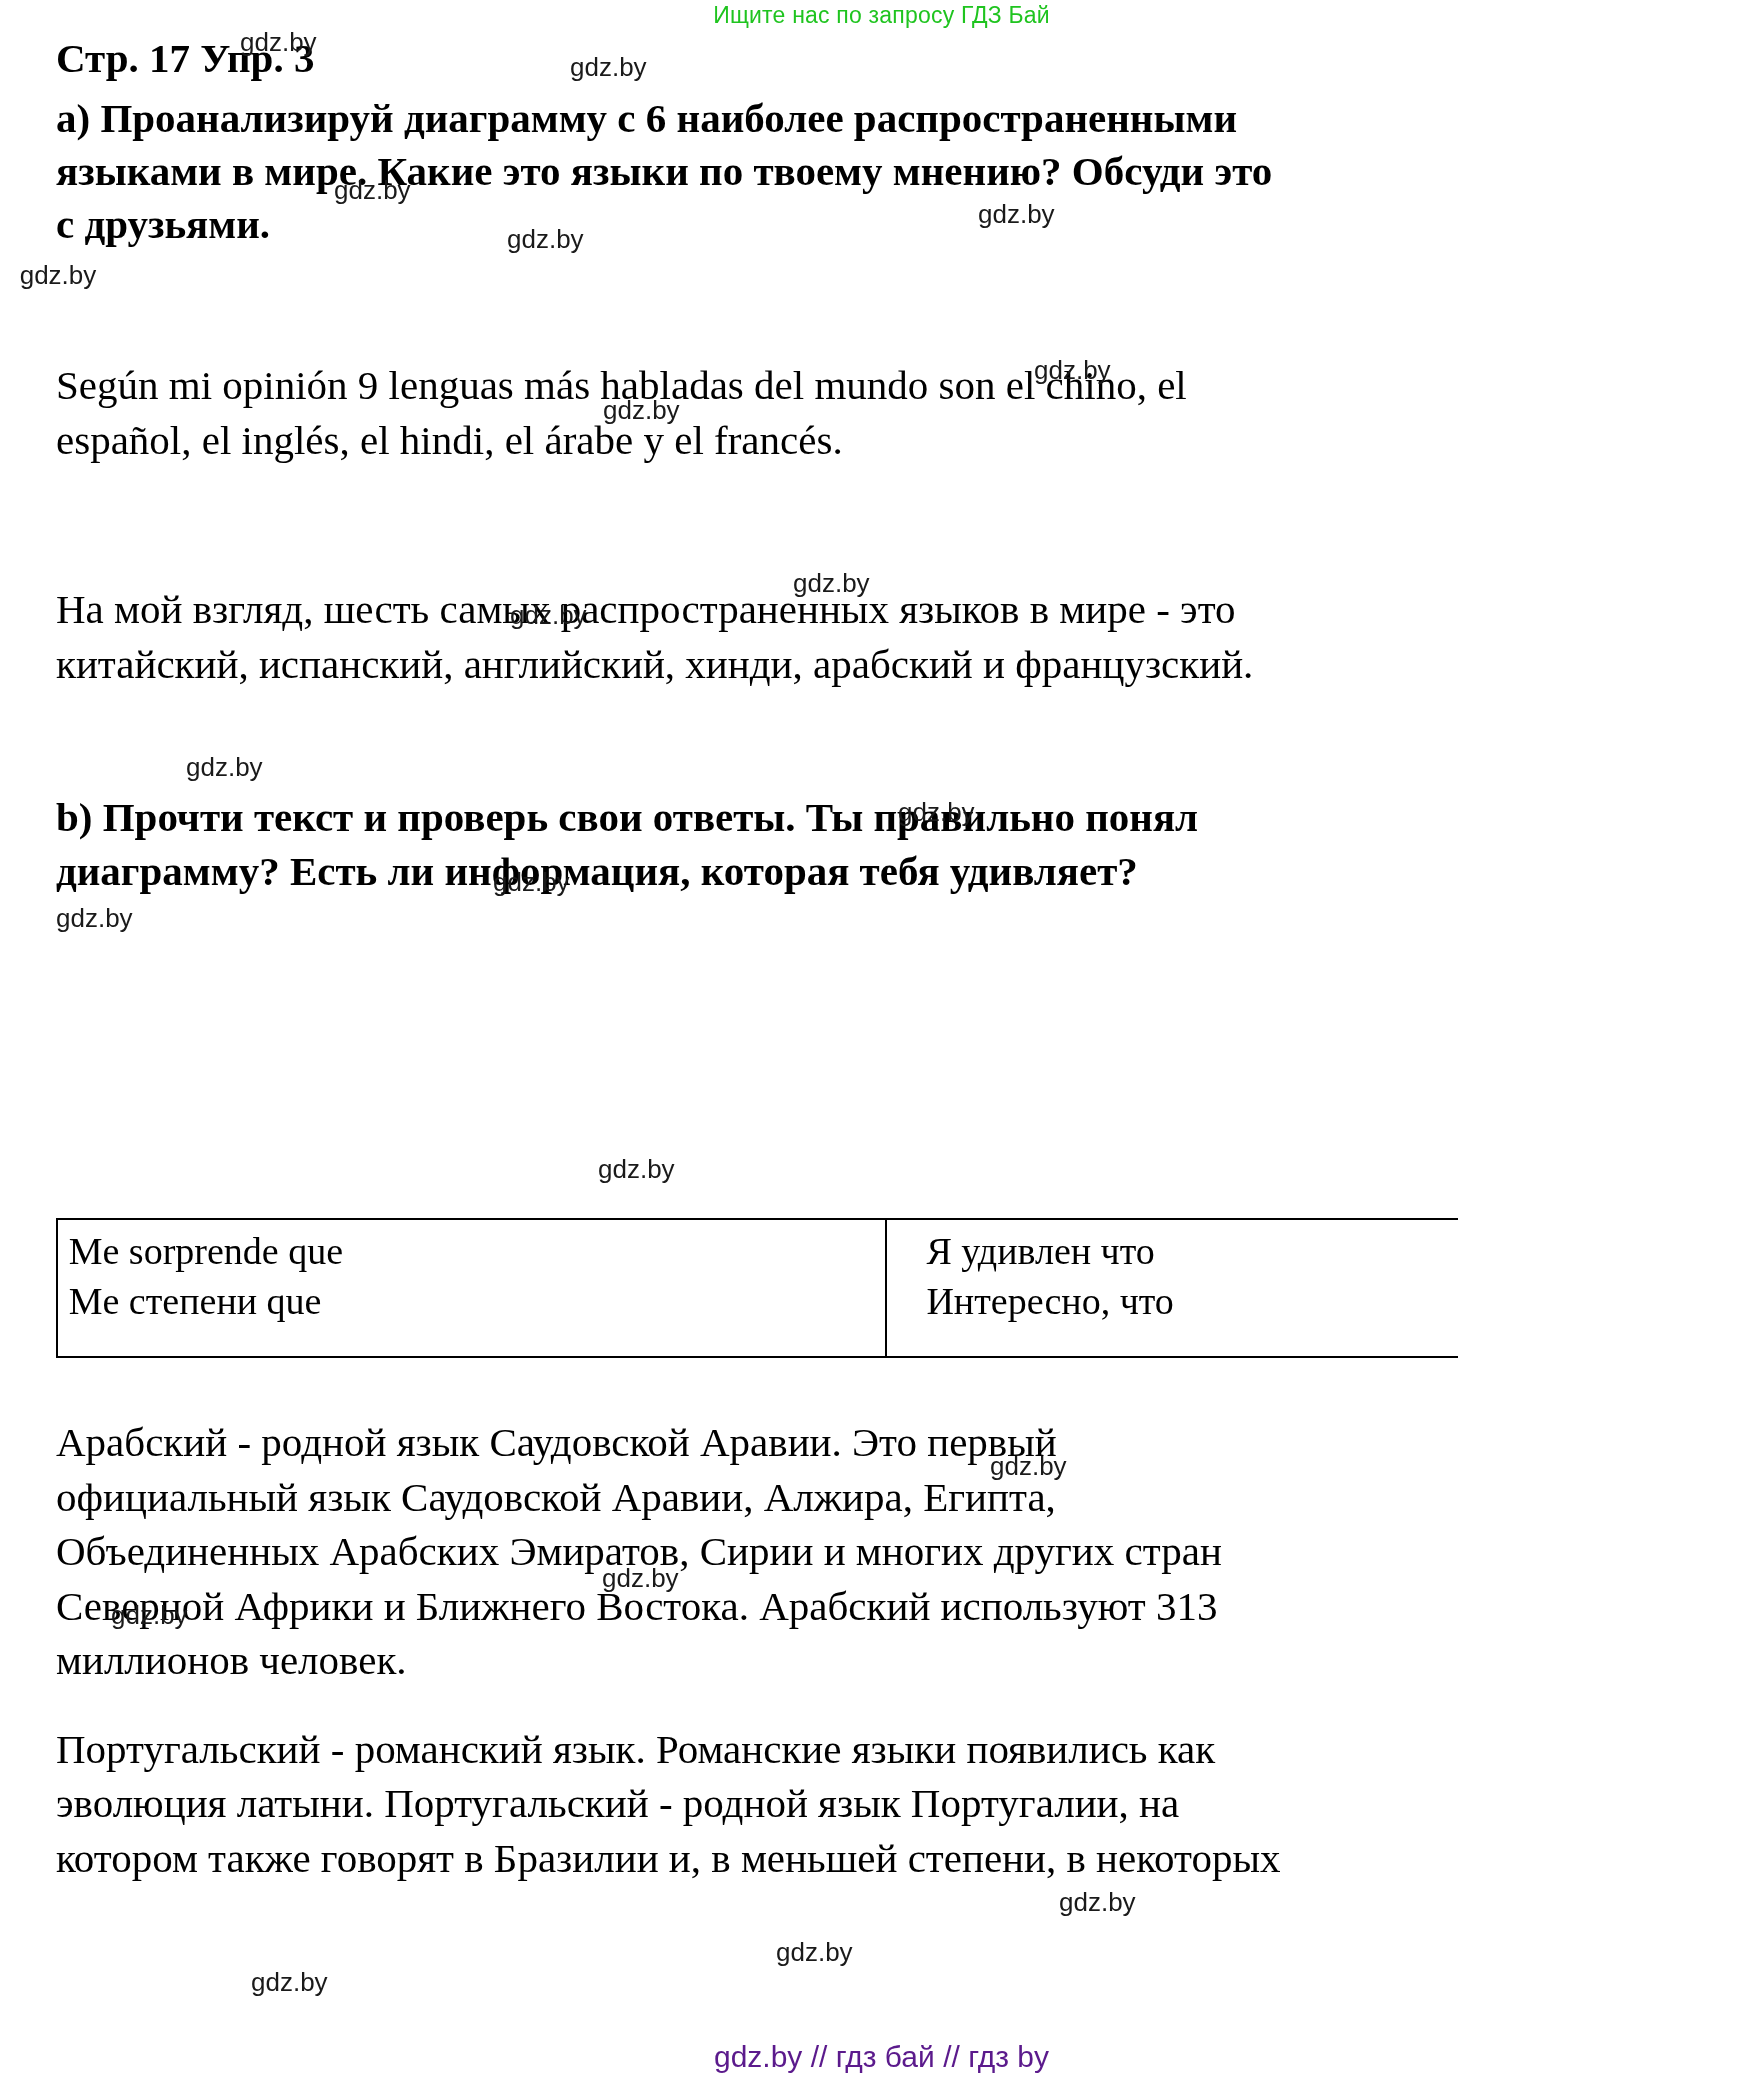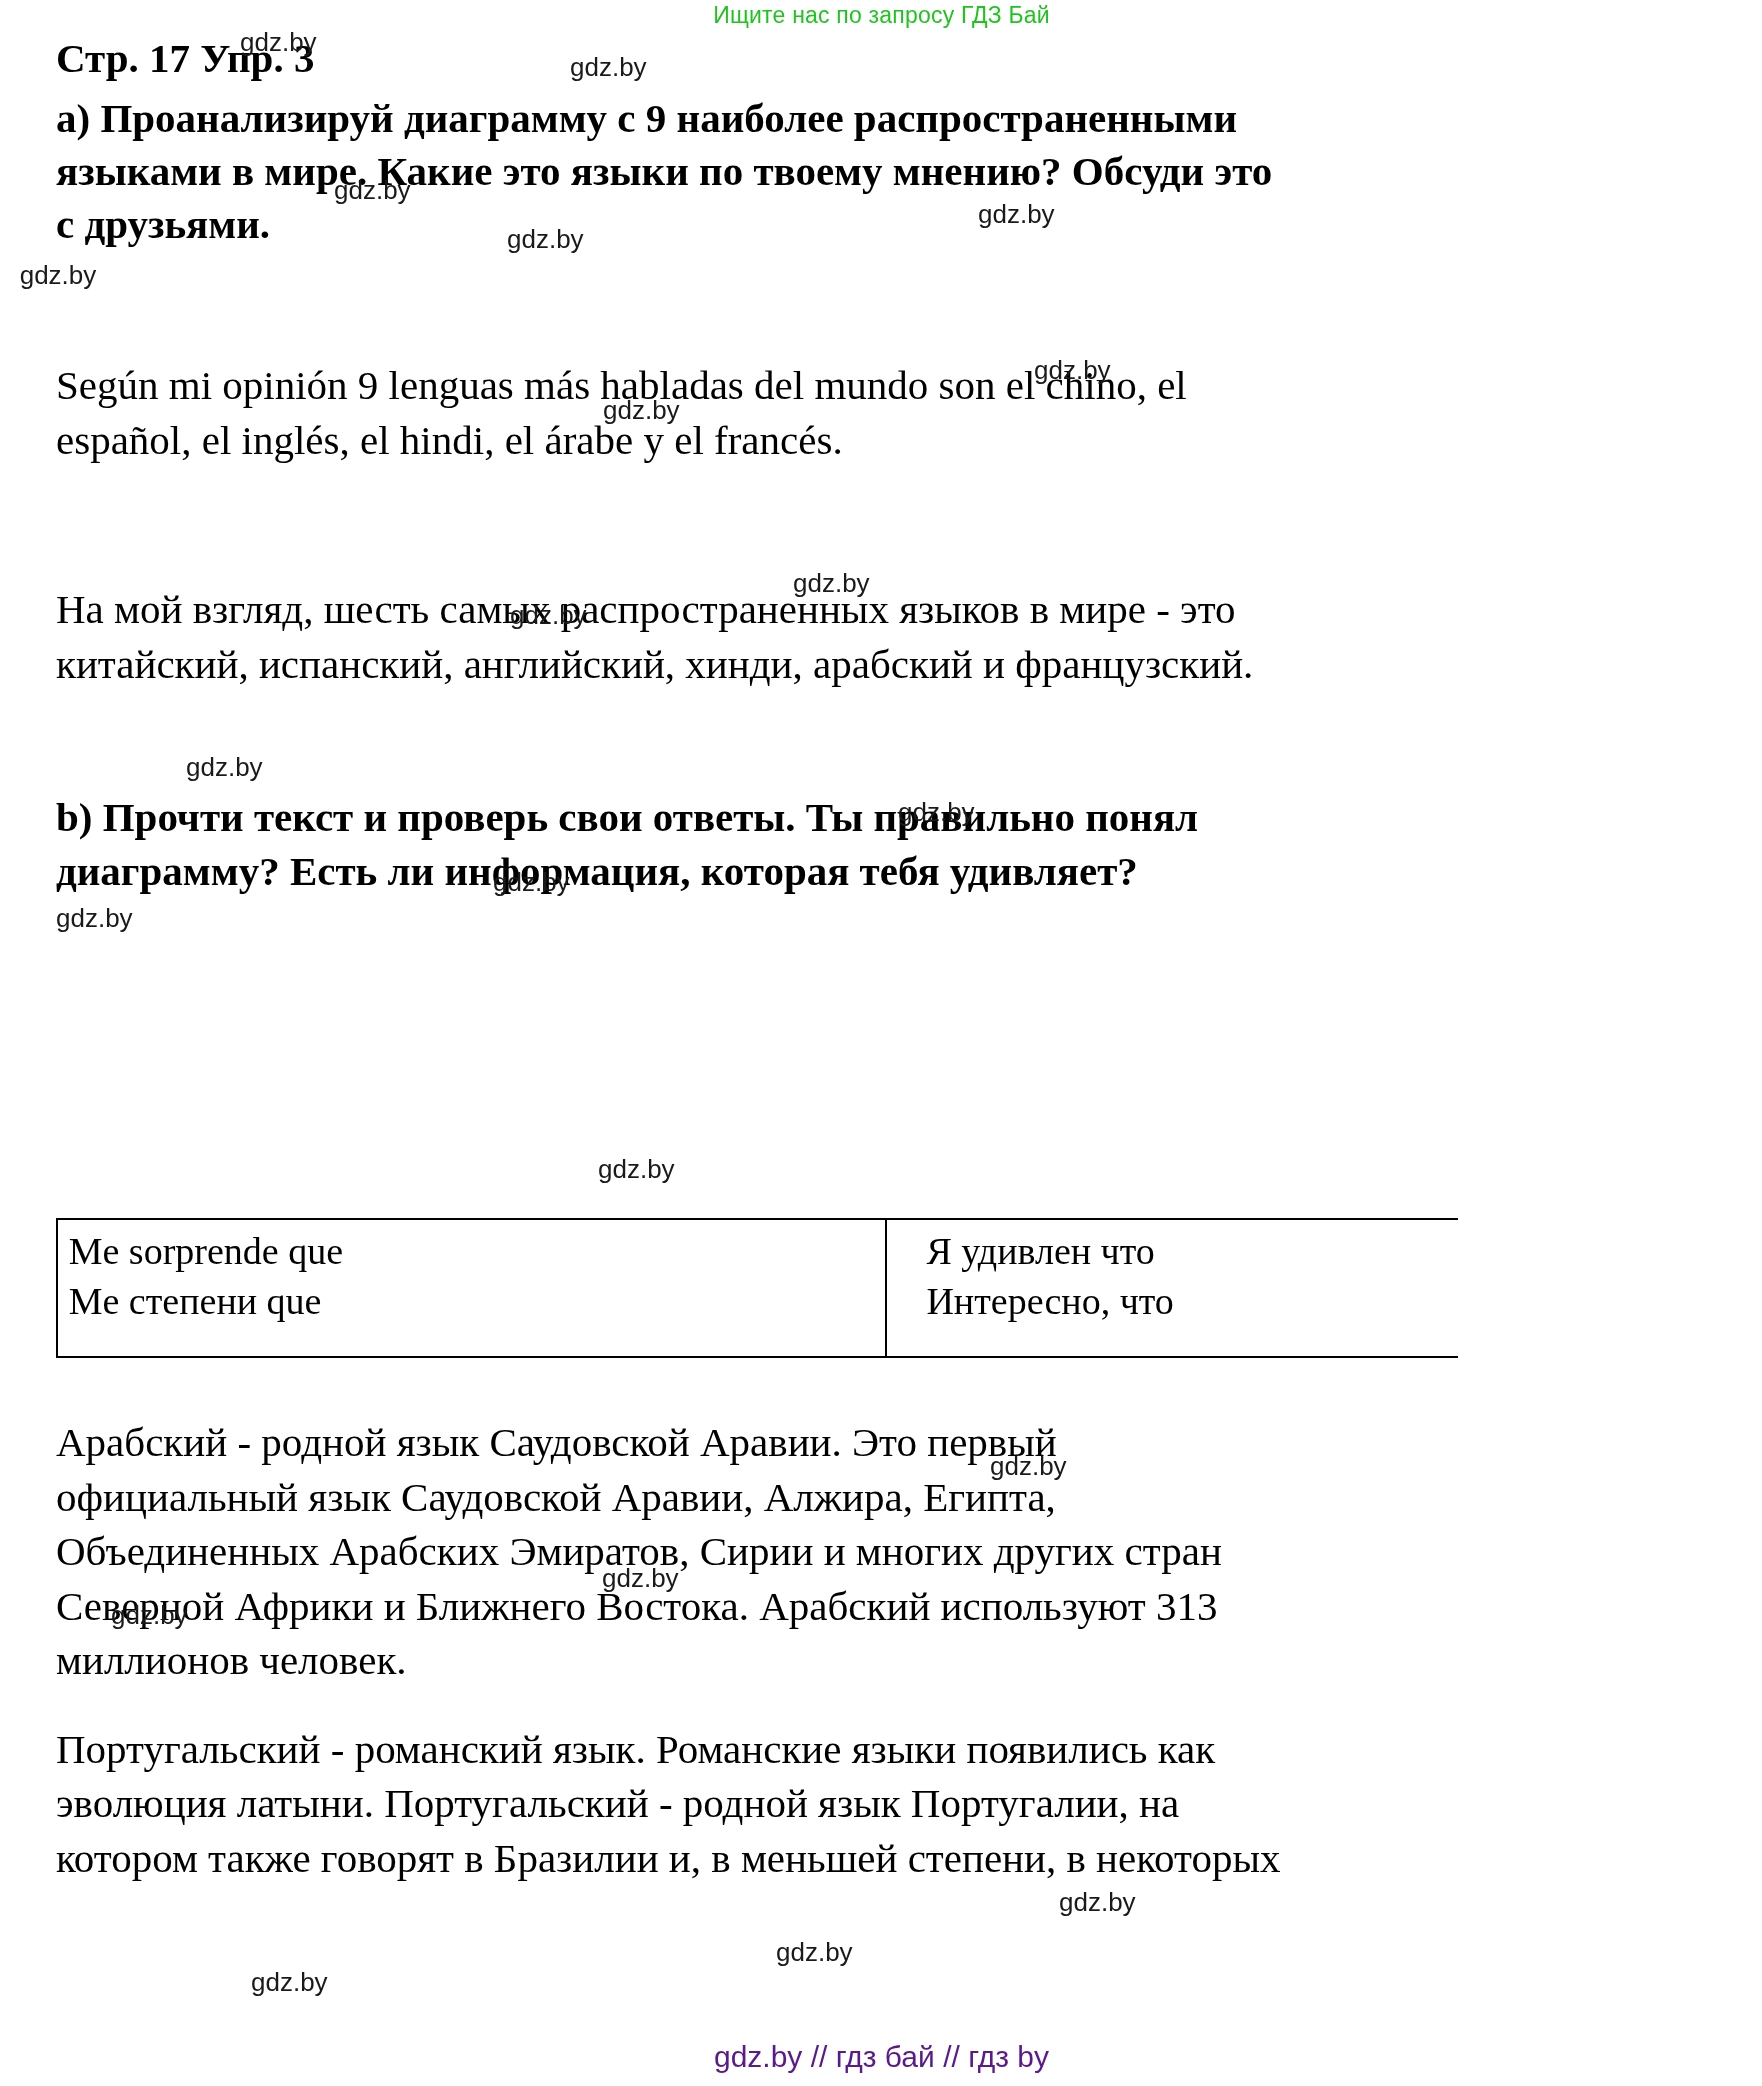--- a/index.html
+++ b/index.html
@@ -116,21 +116,21 @@
 
   <div class="content">
 
     <div style="height:38px"></div>
 
     <div class="heading">Стр. 17 Упр. 3</div>
 
     <div style="height:12.5px"></div>
 
     <div class="bold-block">
-      <span class="line">a) Проанализируй диаграмму с 9 наиболее распространенными</span>
+      <span class="line">a) Проанализируй диаграмму с 6 наиболее распространенными</span>
       <span class="line">языками в мире. Какие это языки по твоему мнению? Обсуди это</span>
       <span class="line">с друзьями.</span>
     </div>
 
     <div style="height:107px"></div>
 
     <div class="para">
       <span class="line">Según mi opinión 9 lenguas más habladas del mundo son el chino, el</span>
       <span class="line">español, el inglés, el hindi, el árabe y el francés.</span>
     </div>

